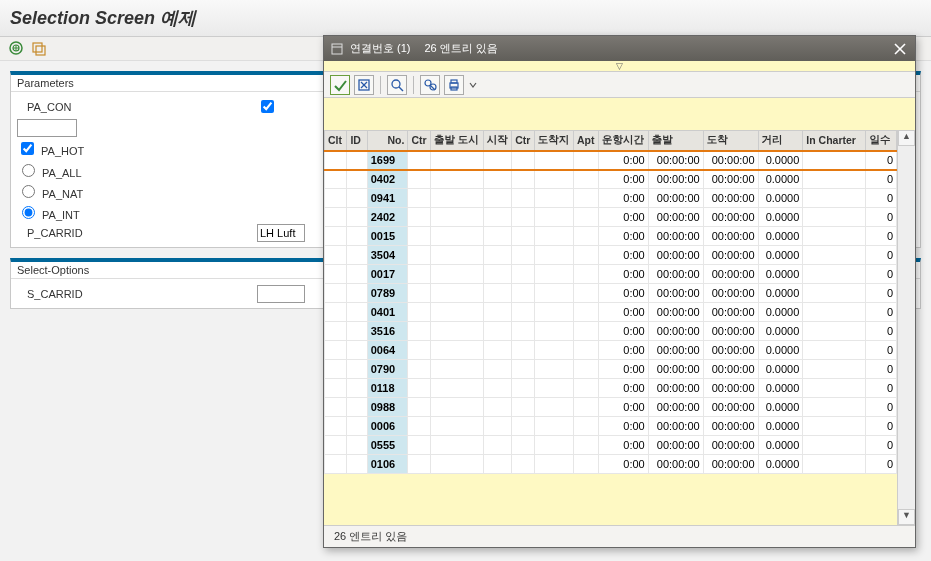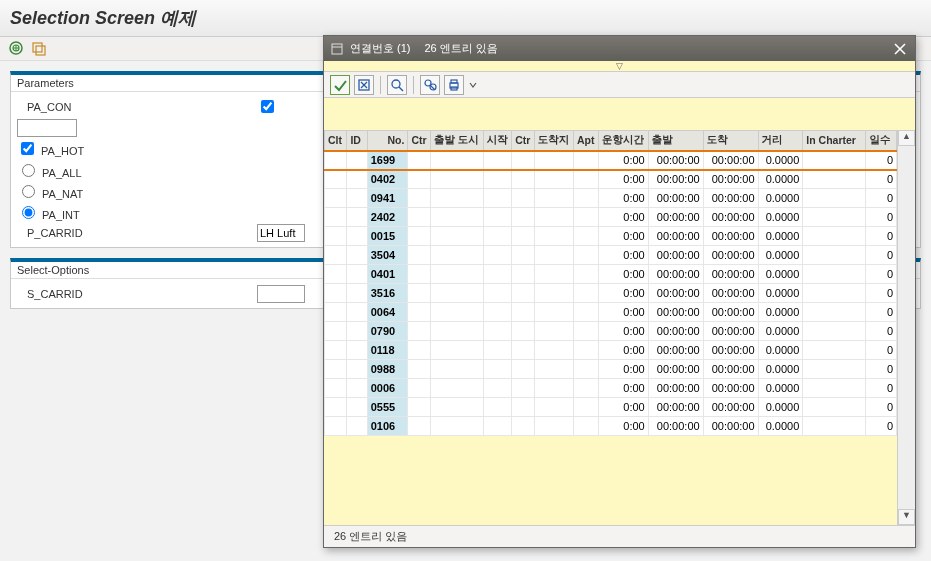--- a/index.html
+++ b/index.html
@@ -304,20 +304,54 @@
               <td class="num">0:00</td>
               <td class="num">00:00:00</td>
               <td class="num">00:00:00</td>
               <td class="num">0.0000</td>
               <td></td>
               <td class="num">0</td>
             </tr>
             <tr>
               <td></td>
               <td></td>
+              <td class="col-id">0017</td>
+              <td></td>
+              <td></td>
+              <td></td>
+              <td></td>
+              <td></td>
+              <td></td>
+              <td class="num">0:00</td>
+              <td class="num">00:00:00</td>
+              <td class="num">00:00:00</td>
+              <td class="num">0.0000</td>
+              <td></td>
+              <td class="num">0</td>
+            </tr>
+            <tr>
+              <td></td>
+              <td></td>
+              <td class="col-id">0789</td>
+              <td></td>
+              <td></td>
+              <td></td>
+              <td></td>
+              <td></td>
+              <td></td>
+              <td class="num">0:00</td>
+              <td class="num">00:00:00</td>
+              <td class="num">00:00:00</td>
+              <td class="num">0.0000</td>
+              <td></td>
+              <td class="num">0</td>
+            </tr>
+            <tr>
+              <td></td>
+              <td></td>
               <td class="col-id">0401</td>
               <td></td>
               <td></td>
               <td></td>
               <td></td>
               <td></td>
               <td></td>
               <td class="num">0:00</td>
               <td class="num">00:00:00</td>
               <td class="num">00:00:00</td>

